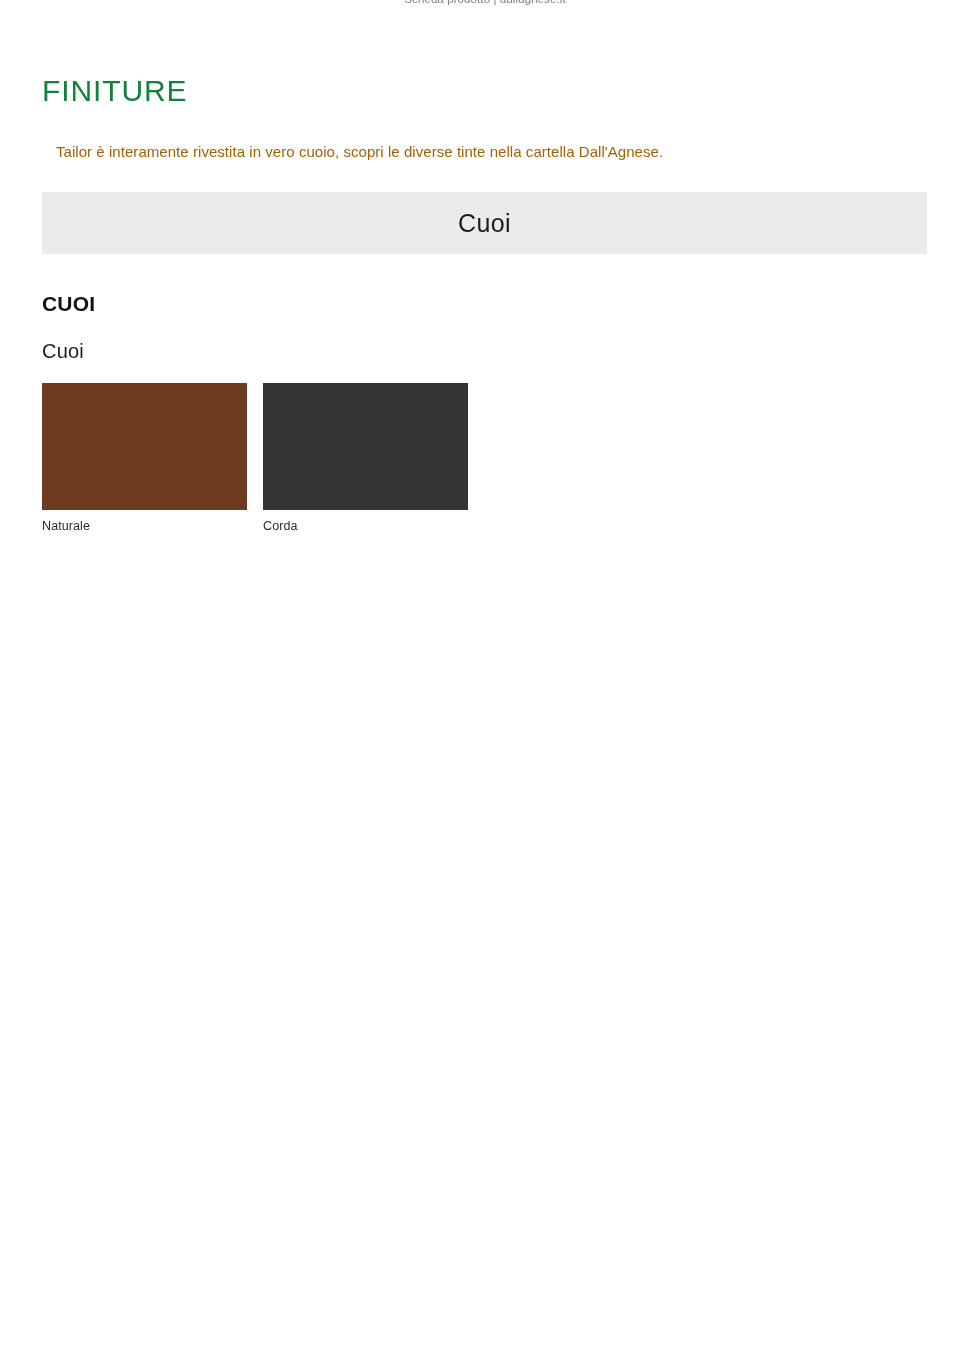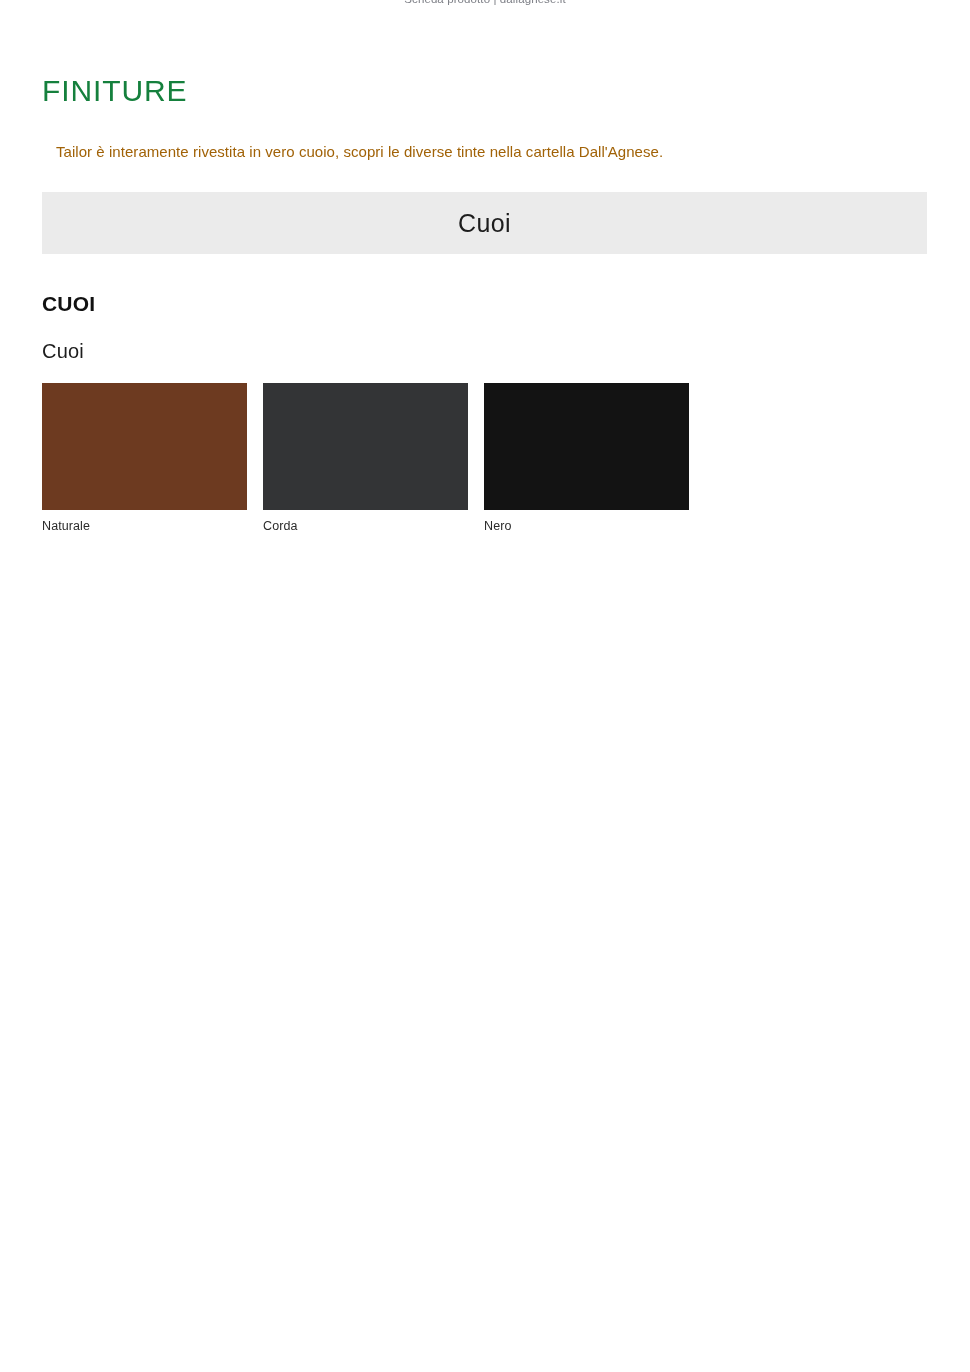--- a/index.html
+++ b/index.html
@@ -149,19 +149,15 @@
 
   <div class="swatch-grid">
       <div class="swatch-cell">
         <span class="swatch-chip" style="background: rgb(109, 58, 32);"></span>
         <span class="swatch-label">Naturale</span>
       </div>
       <div class="swatch-cell">
         <span class="swatch-chip" style="background: rgb(51, 52, 54);"></span>
         <span class="swatch-label">Corda</span>
       </div>
-      <div class="swatch-cell">
-        <span class="swatch-chip" style="background: rgb(19, 19, 19);"></span>
-        <span class="swatch-label">Nero</span>
-      </div>
     </div>
 
 </div>
 
 </body></html>

